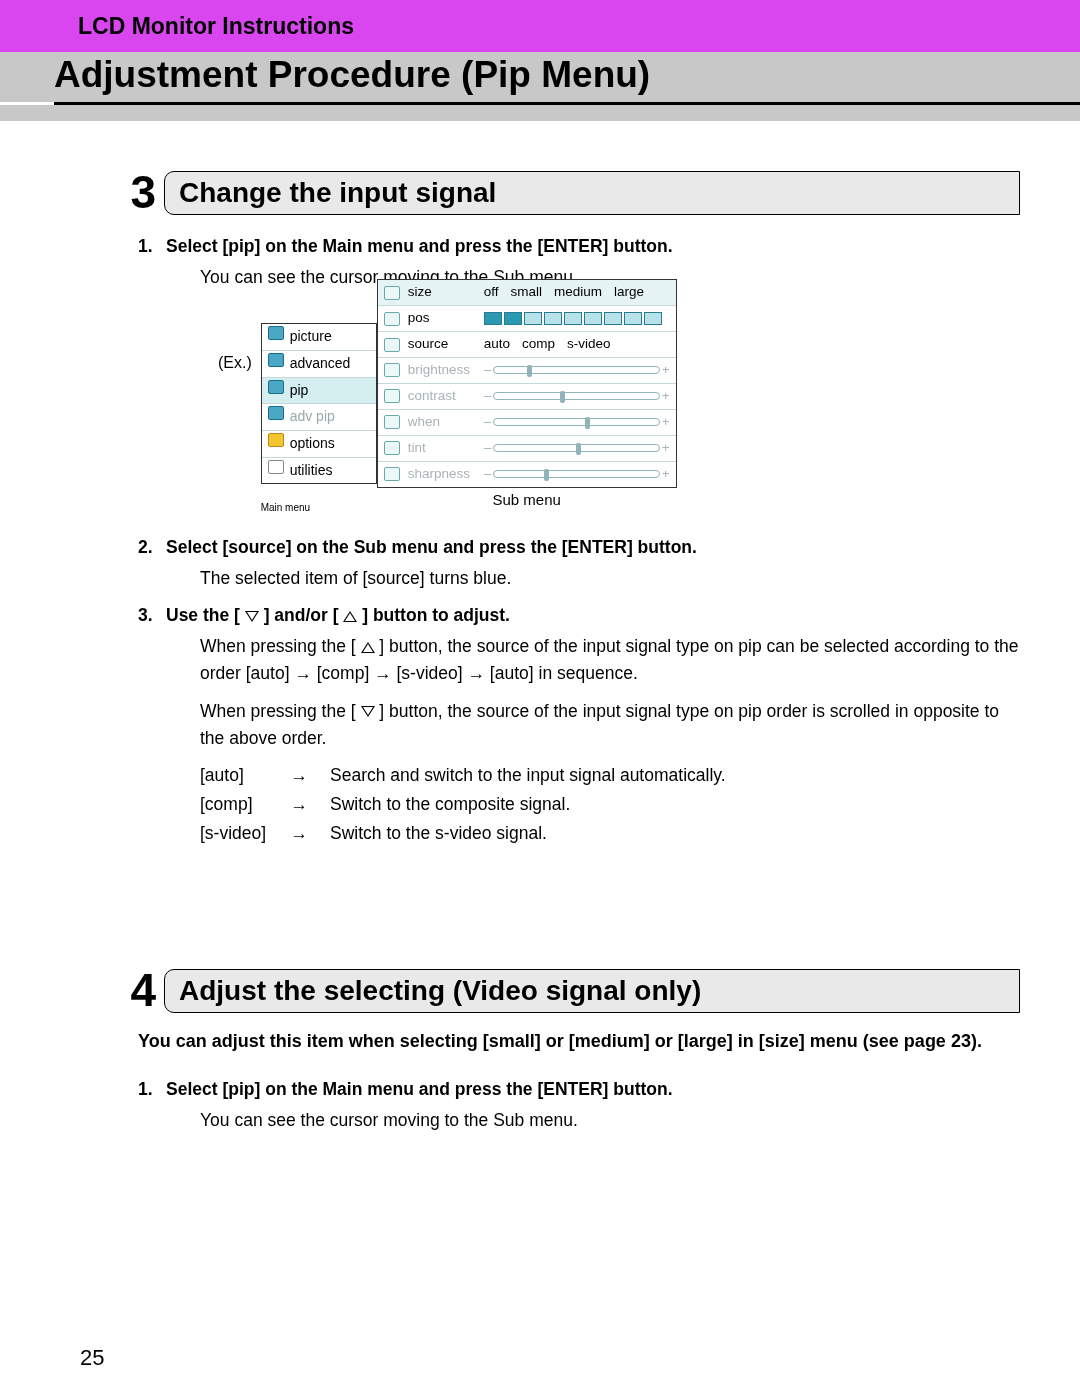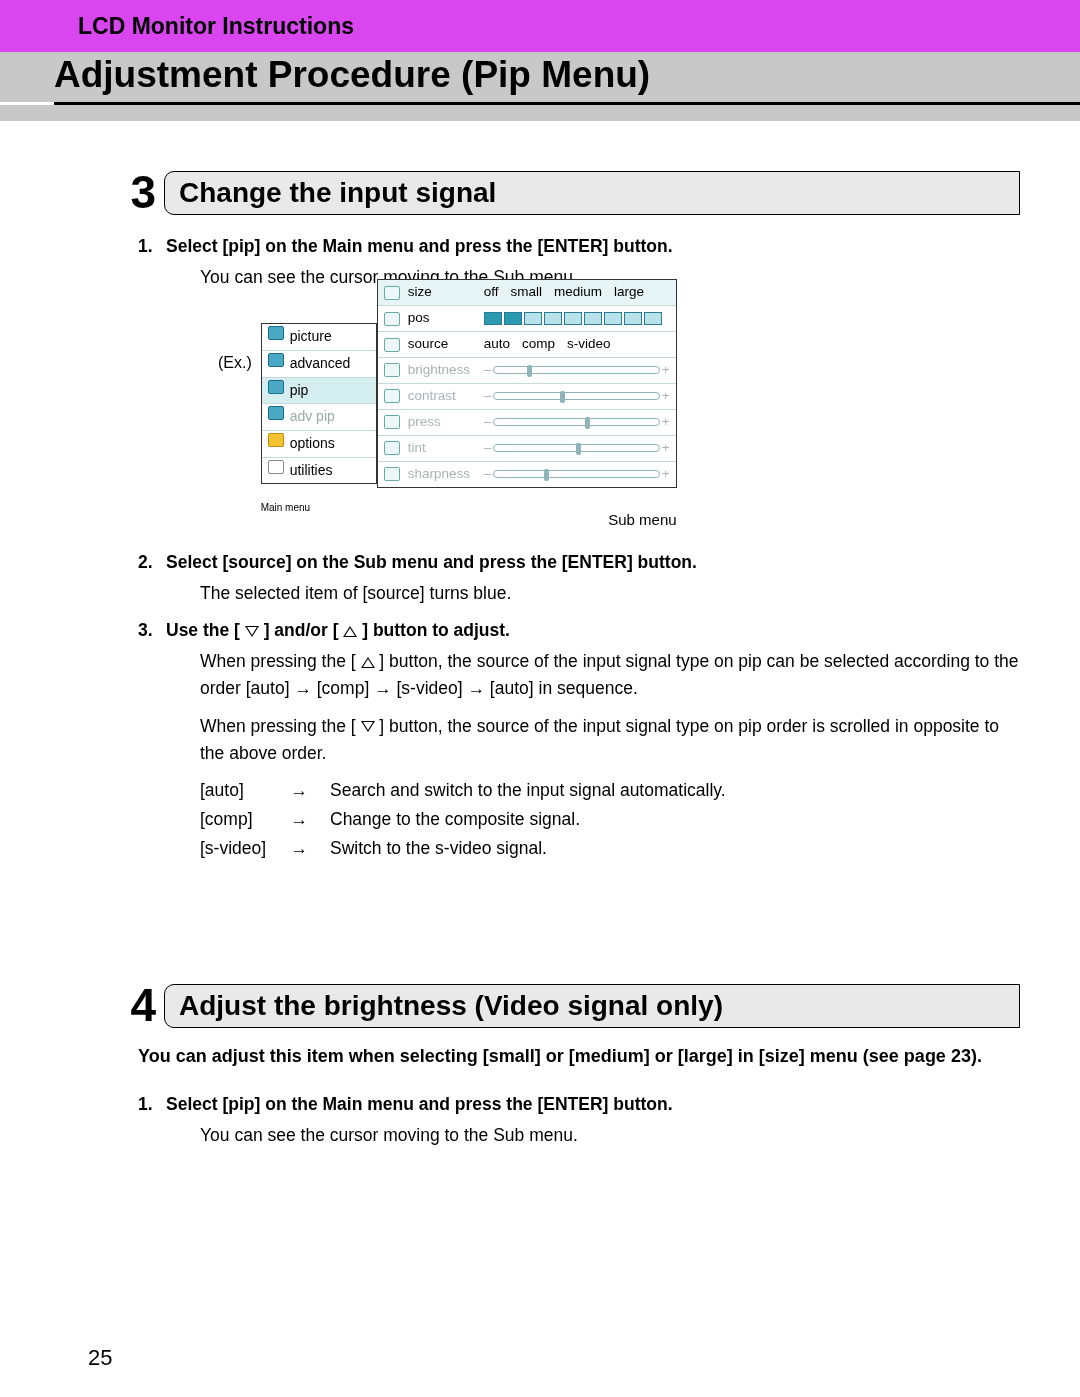--- a/index.html
+++ b/index.html
@@ -109,30 +109,30 @@
   .pb.sel { background:#2a9ab3; }
   .slider {
     flex: 1; height: 10px; position: relative; display:flex; align-items:center;
   }
   .slider::before { content:"–"; margin-right:2px; color:inherit;}
   .slider::after  { content:"+"; margin-left:2px; color:inherit;}
   .track {
     flex:1; height:8px; border:1px solid #8fb4ba; border-radius:4px; position:relative; background:#fff;
   }
   .knob { position:absolute; top:-2px; left:20%; width:5px; height:12px; background:#8fb4ba; border-radius:2px; }
-  .osd-sub-label { font-size: 15px; text-align: right; margin-top: 20px; }
+  .osd-sub-label { font-size: 15px; text-align: center; margin-top: 0; }
   
   .src-tbl { margin-left: 62px; margin-top: 6px; }
   .src-row { display:flex; gap: 20px; align-items:center; margin-bottom: 2px; }
   .src-key { width: 68px; font-family: inherit; }
   .arrow { width: 22px; text-align:center; }
   .step-gap { height: 120px; }
   .note-lead { font-weight: bold; font-size: 18px; margin: 10px 18px 24px 18px; text-align: justify; }
   
-  .pgnum { position:absolute; bottom: 26px; left: 88px; font-size: 22px; }
+  .pgnum { position:absolute; bottom: 26px; left: 80px; font-size: 22px; }
   
   .tri-up, .tri-dn {
     display:inline-block; width:0; height:0; vertical-align:middle;
     border-left:7px solid transparent; border-right:7px solid transparent;
   }
   .tri-up { border-bottom:11px solid #000; border-top:none; background:#fff;}
   .tri-dn { border-top:11px solid #000; border-bottom:none; }
   .tri-up::after{ content:""; position:absolute; left:-5px; top:2px; width:0;height:0;
      border-left:5px solid transparent;border-right:5px solid transparent;border-bottom:8px solid #fff;}
   .tri-dn::after{ content:""; position:absolute; left:-5px; bottom:2px; width:0;height:0;
@@ -250,21 +250,21 @@
               <span class="si"></span>
               <span class="sub-label">contrast</span>
               <span class="slider">
                     <span class="track">
                       <span class="knob" style="left:40%"></span>
                     </span>
                   </span>
             </div>
             <div class="osd-sub-row dim">
               <span class="si"></span>
-              <span class="sub-label">press</span>
+              <span class="sub-label">when</span>
               <span class="slider">
                     <span class="track">
                       <span class="knob" style="left:55%"></span>
                     </span>
                   </span>
             </div>
             <div class="osd-sub-row dim">
               <span class="si"></span>
               <span class="sub-label">tint</span>
               <span class="slider">
@@ -312,35 +312,35 @@
     </div>
     <div class="src-tbl">
       <div class="src-row">
         <span class="src-key">[auto]</span>
         <span class="arrow">→</span>
         <span>Search and switch to the input signal automatically.</span>
       </div>
       <div class="src-row">
         <span class="src-key">[comp]</span>
         <span class="arrow">→</span>
-        <span>Change to the composite signal.</span>
+        <span>Switch to the composite signal.</span>
       </div>
       <div class="src-row">
         <span class="src-key">[s-video]</span>
         <span class="arrow">→</span>
         <span>Switch to the s-video signal.</span>
       </div>
     </div>
   </div>
 
   <div class="step-gap"></div>
 
   <div class="step-hdr">
     <div class="step-num">4</div>
-    <div class="step-bar">Adjust the brightness (Video signal only)</div>
+    <div class="step-bar">Adjust the selecting (Video signal only)</div>
   </div>
 
   <div class="note-lead">
     <span>You can adjust this item when selecting [</span><span>small</span><span>] or [</span><span>medium</span><span>] or [</span><span>large</span><span>] in [</span><span>size</span><span>] menu (see page 23).</span>
   </div>
 
   <div class="sub">
     <div class="sub-row">
       <div class="sub-num">1.</div>
       <div class="sub-title">

